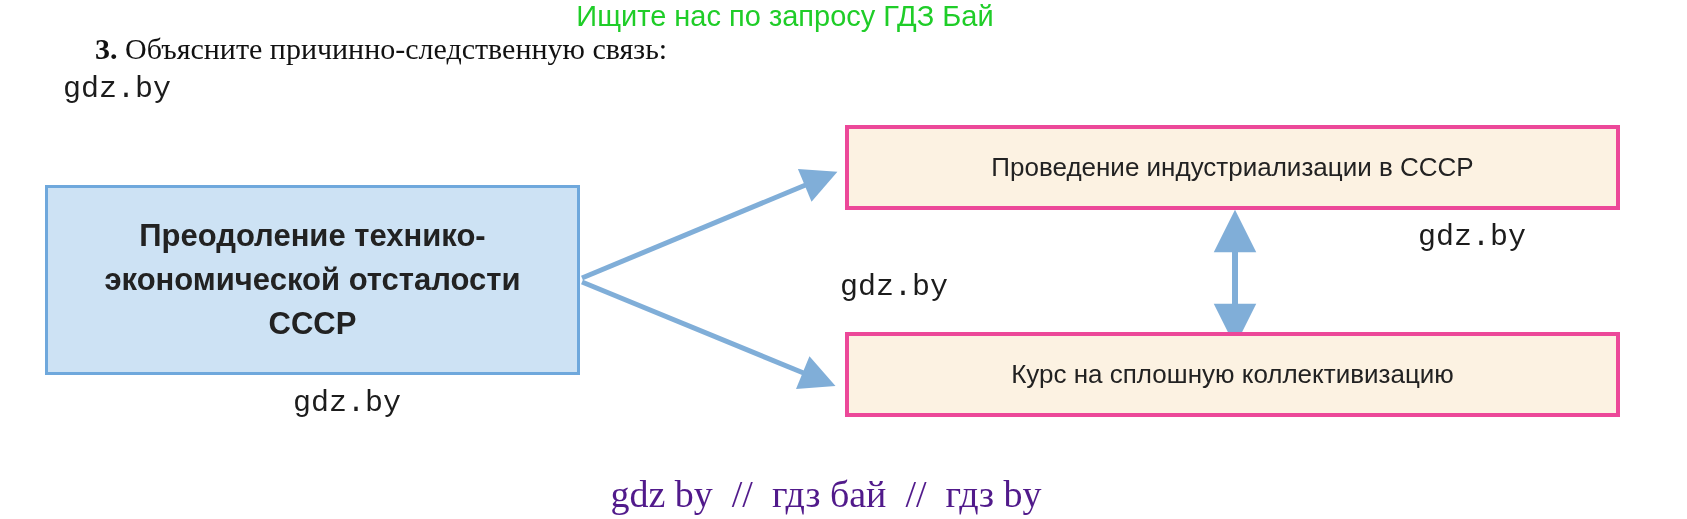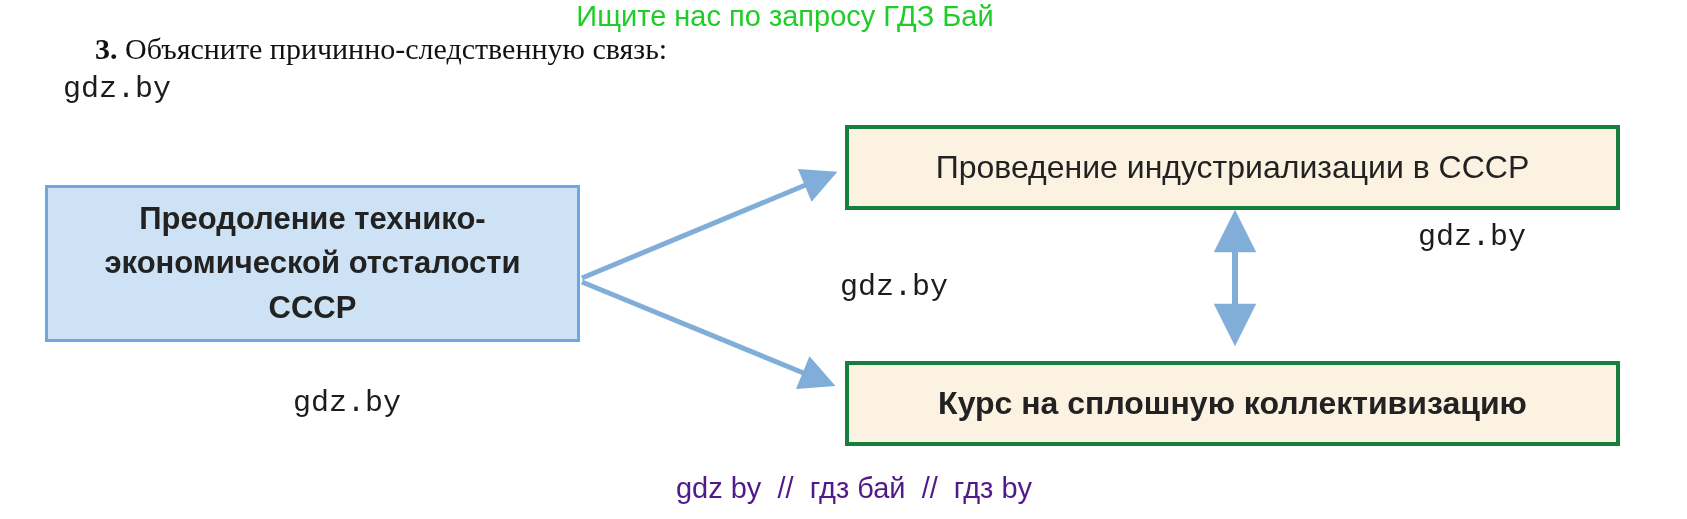--- a/index.html
+++ b/index.html
@@ -38,57 +38,57 @@
     font-size: 30px;
     color: #1c1c1c;
     white-space: pre;
   }
   .wm-top-left   { left: 63px;  top: 72px;  }
   .wm-below-cause{ left: 293px; top: 386px; }
   .wm-middle     { left: 840px; top: 270px; }
   .wm-below-eff1 { left: 1418px; top: 220px; }
 
   .footer-tags {
-    left: 624px; top: 472px; width: 460px;
+    left: 596px; top: 472px; width: 460px;
     text-align: center;
-    font-size: 29px;
+    font-size: 38px;
     color: #511a8b;
     white-space: pre;
-    font-family: Liberation Sans, sans-serif;
+    font-family: Liberation Serif, serif;
   }
 
   .box {
     display: flex;
     align-items: center;
     justify-content: center;
     text-align: center;
     box-sizing: border-box;
     color: #222222;
   }
   .cause-box {
     left: 45px; top: 185px;
-    width: 535px; height: 157px;
+    width: 535px; height: 190px;
     background: #cde2f4;
     border: 3px solid #6fa8dc;
     font-size: 31px;
     font-weight: bold;
     line-height: 1.42;
     padding: 0 28px;
   }
   .effect-box {
     left: 845px;
     width: 775px; height: 85px;
     background: #fcf2e2;
-    border: 4px solid #15803d;
-    font-size: 32px;
+    border: 4px solid #ec4899;
+    font-size: 26px;
     font-weight: normal;
     padding: 0 14px;
   }
   .effect-box-1 { top: 125px; }
-  .effect-box-2 { top: 361px; font-weight: bold; }
+  .effect-box-2 { top: 332px; }
 
   #arrow-layer {
     position: absolute;
     left: 0; top: 0;
     width: 1687px; height: 519px;
     pointer-events: none;
   }
 </style>
 </head>
 <body>

